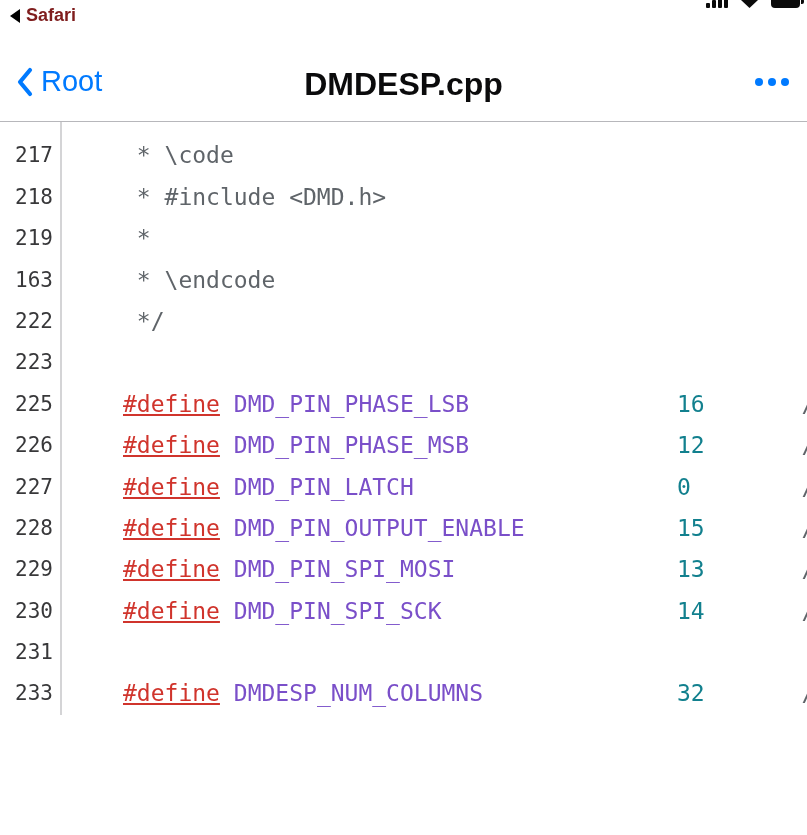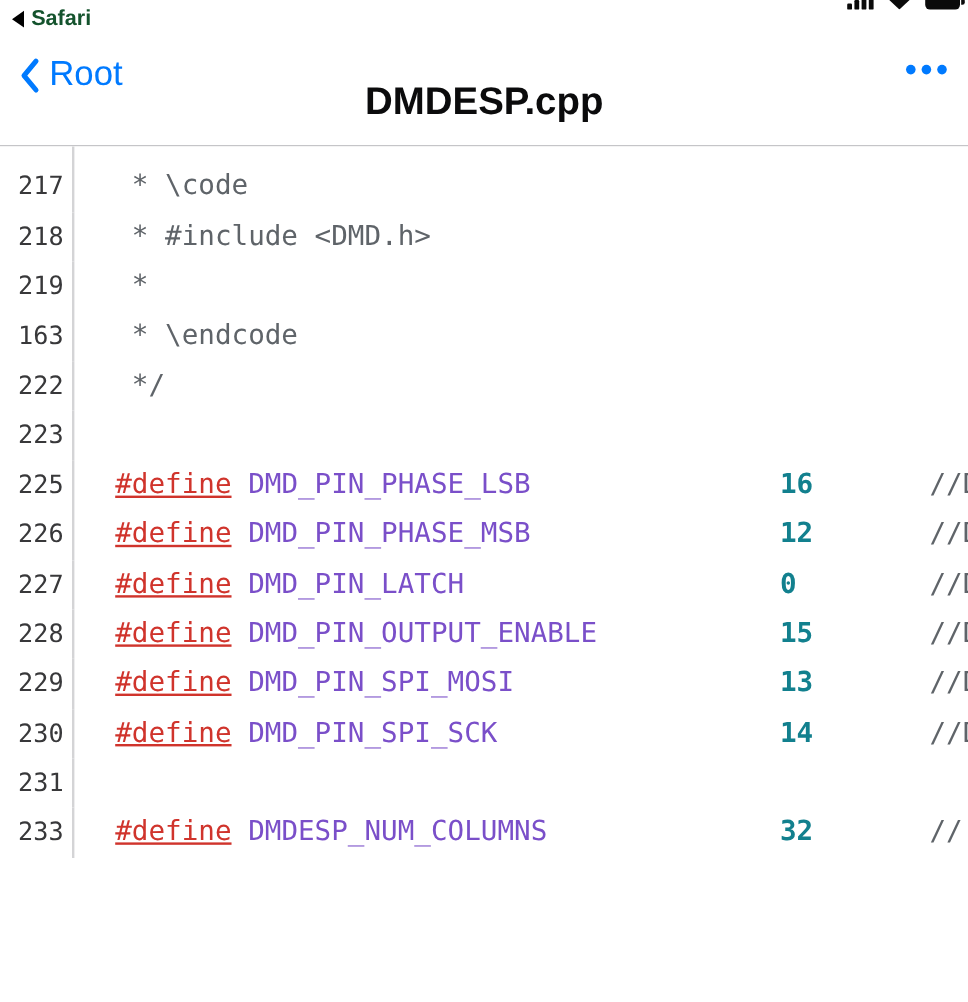--- a/index.html
+++ b/index.html
@@ -10,21 +10,21 @@
     font-family: "Liberation Sans", sans-serif;
     -webkit-font-smoothing: antialiased;
   }
   .screen { position: relative; width: 807px; height: 835px; background: #fff; overflow: hidden; }
 
   
   .status-bar { position: relative; height: 34px; background: #fff; }
   .back-to-app {
     position: absolute; left: 10px; top: 5px;
     display: flex; align-items: center; gap: 6px;
-    font-size: 18px; font-weight: 600; color: #14532d; cursor: pointer;
+    font-size: 18px; font-weight: 600; color: #7f1d1d; cursor: pointer;
   }
   .tri {
     width: 0; height: 0;
     border-top: 7px solid transparent;
     border-bottom: 7px solid transparent;
     border-right: 10px solid #000;
   }
   .status-icons {
     position: absolute; right: 7px; top: -10px; height: 18px;
     display: flex; align-items: flex-end; gap: 12px;
@@ -33,21 +33,21 @@
   .cell-bars i { display: block; width: 4px; background: #0a0a0a; border-radius: 1px; }
   .battery { position: relative; width: 29px; height: 13px; background: #0a0a0a; border-radius: 4px; }
   .battery::after {
     content: ""; position: absolute; right: -4px; top: 4px;
     width: 3px; height: 5px; background: #0a0a0a; border-radius: 0 2px 2px 0;
   }
 
   
   .nav-bar {
     position: relative; height: 88px;
-    display: flex; align-items: flex-start;
+    display: flex; align-items: center;
     padding: 12px 16px 4px 16px;
     background: #fff;
     border-bottom: 1.5px solid #b7b7bb;
   }
   .nav-back {
     display: flex; align-items: center; gap: 8px;
     color: var(--accent, #007aff); font-size: 29px;
     cursor: pointer; z-index: 2; white-space: nowrap;
   }
   .nav-title {
@@ -66,26 +66,26 @@
     display: flex; height: 41.4px; line-height: 41.4px;
     font-family: "DejaVu Sans Mono", monospace;
   }
   .lnum {
     flex: 0 0 62px; text-align: right; padding-right: 7px;
     font-size: 21px; color: var(--ln, #38383a);
     border-right: 2px solid #d4d4d6;
   }
   .lcode {
     flex: 1; padding-left: 34px; font-size: 23px;
-    color: var(--pl, #1d1d1f); white-space: pre; overflow: hidden;
+    color: var(--pl, #1d1d1f); white-space: pre; overflow: hidden; margin-left: 27px;
   }
   .cm  { color: var(--cm, #5f6469); }
   .kw  { color: var(--kw, #d0342c); text-decoration: underline; }
   .id  { color: var(--id, #7a4fc9); }
-  .num { color: var(--nm, #12808e); font-weight: bold; }
+  .num { color: var(--nm, #12808e); }
 </style>
 </head>
 <body>
 
 <div class="screen">
 
   <div class="status-bar">
     <div class="back-to-app">
       <span class="tri"></span>
       <span>Safari</span>

